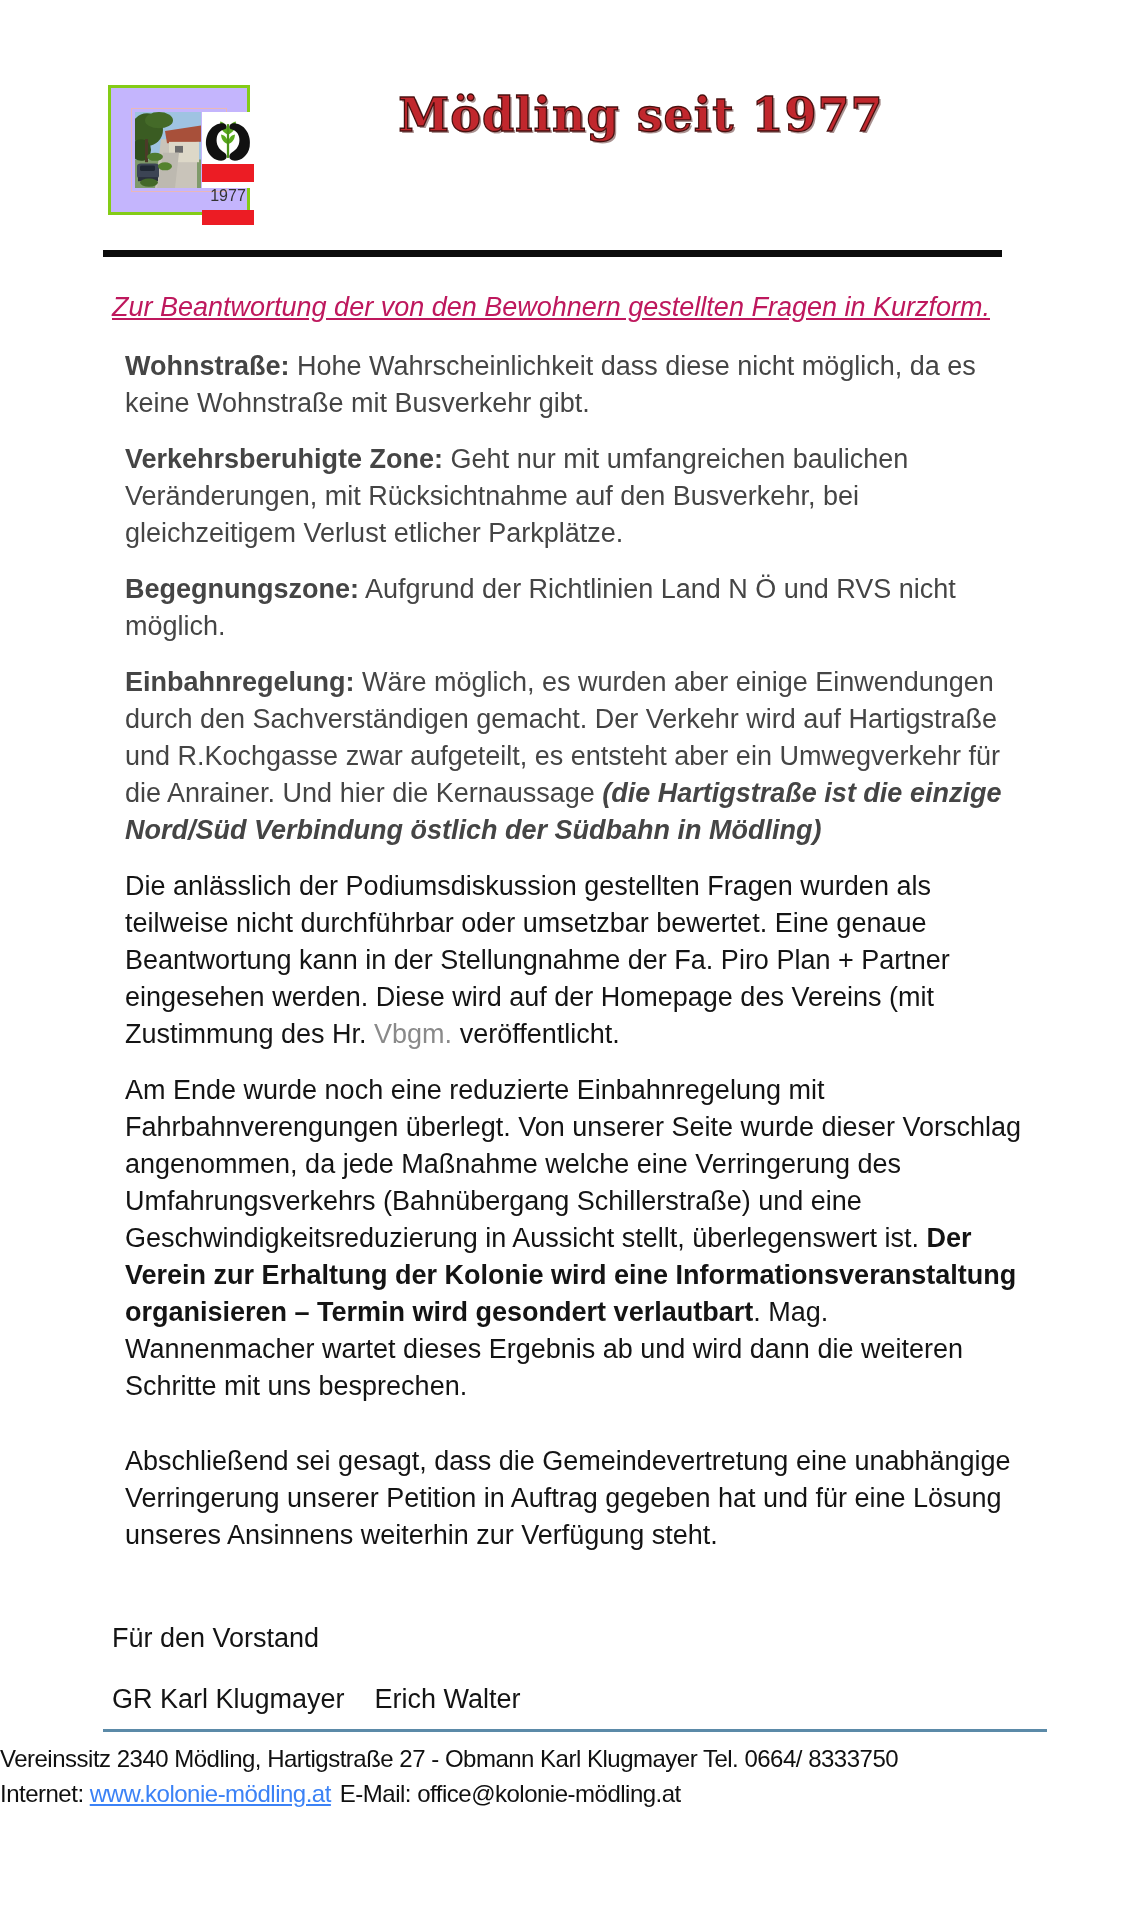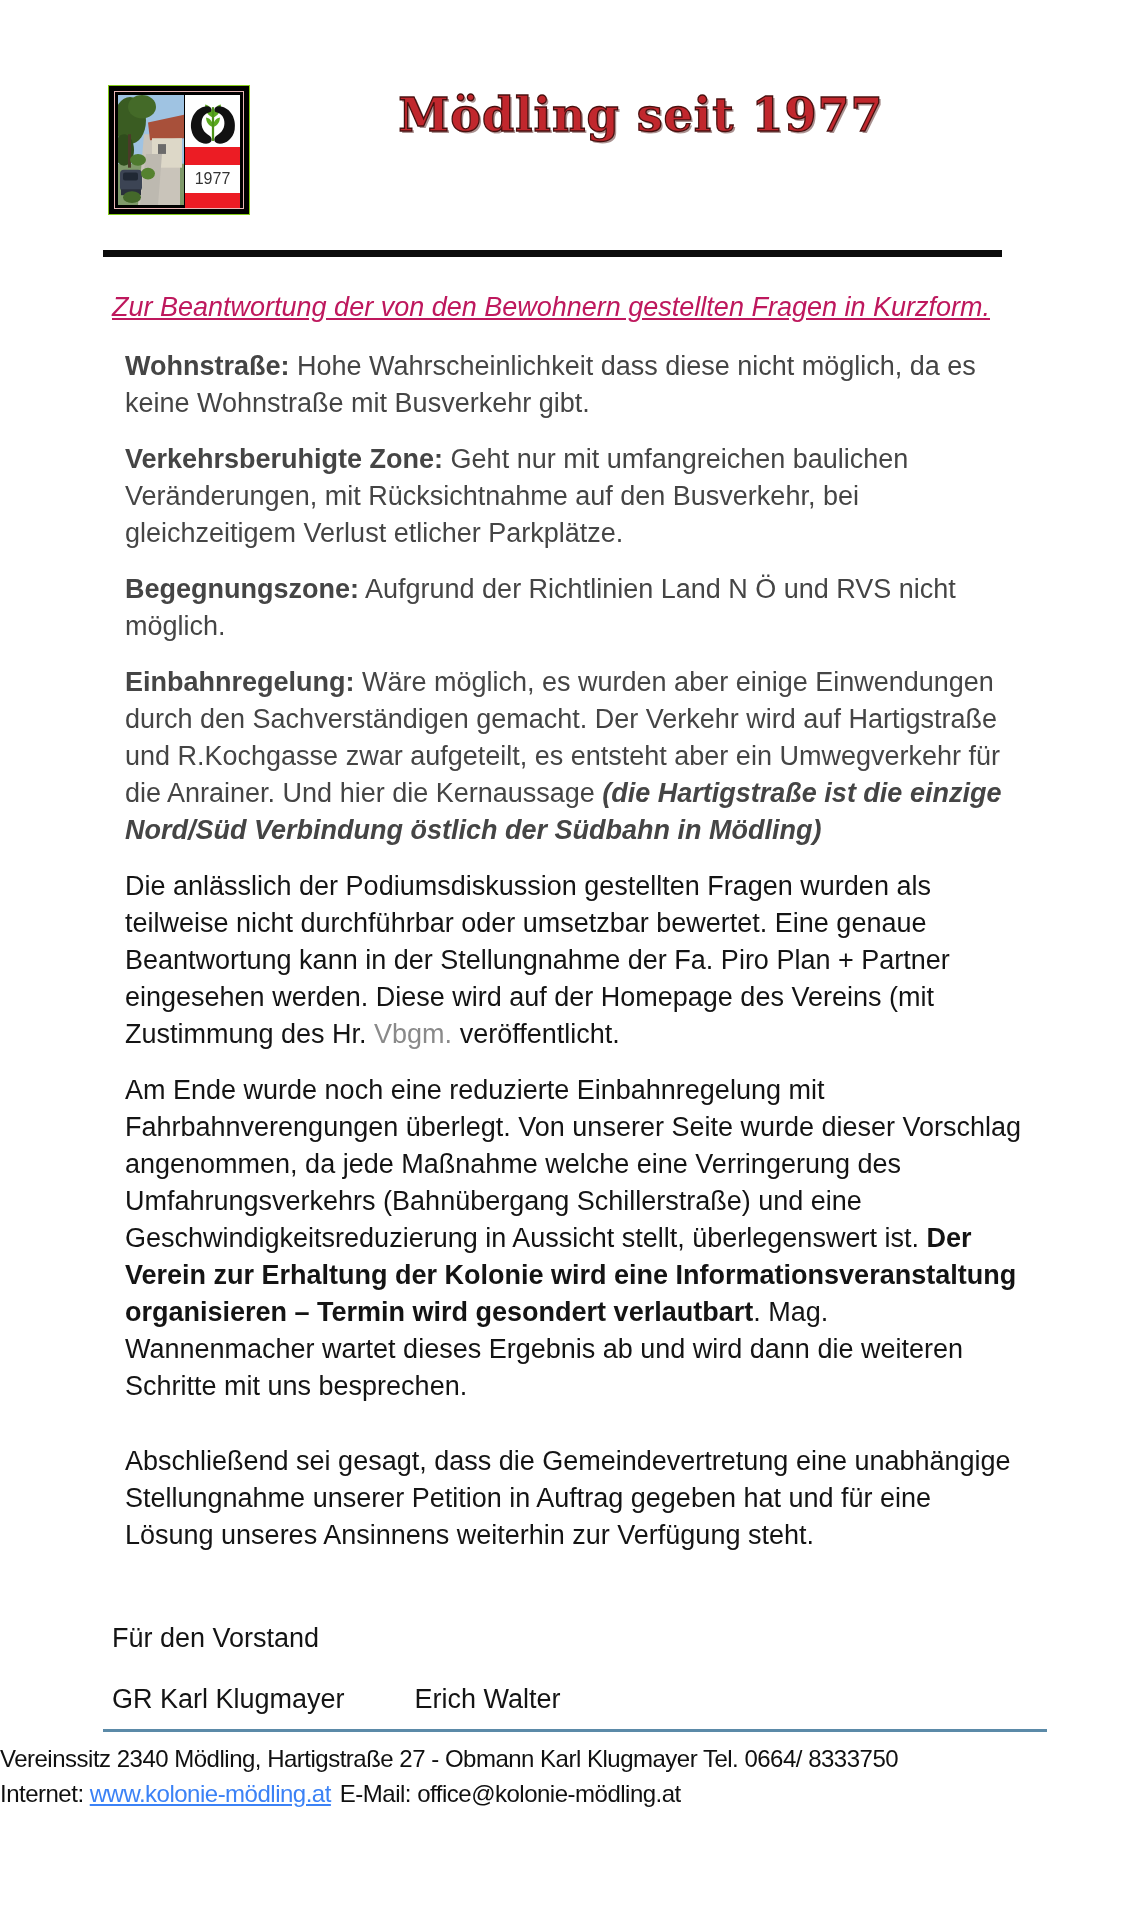--- a/index.html
+++ b/index.html
@@ -1,20 +1,20 @@
 <!DOCTYPE html>
 <html><head>
 <meta charset="utf-8">
 <style>
   html,body{margin:0;padding:0;background:#ffffff;}
   body{width:1132px;height:1920px;position:relative;font-family:"Liberation Sans",sans-serif;color:#141414;overflow:hidden;}
 
   
   .header{position:absolute;top:85px;left:108px;width:924px;height:132px;display:flex;}
-  .logo-box{width:142px;height:130px;box-sizing:border-box;border:1px solid #84cc16;background:#000000;padding:5px;flex:none;}
+  .logo-box{width:142px;height:130px;box-sizing:border-box;border:3px solid #84cc16;background:#c4b5fd;padding:20px;flex:none;}
   .logo-inner{box-sizing:border-box;border:1px solid #eab8b8;width:100%;height:100%;display:flex;padding:3px;gap:1px;}
   .logo-photo{width:66px;height:100%;flex:none;}
   .logo-photo svg{width:100%;height:100%;display:block;}
   .logo-right{flex:1;display:flex;flex-direction:column;background:#fff;}
   .logo-hands{flex:1;display:flex;align-items:center;justify-content:center;}
   .logo-hands svg{width:52px;height:52px;}
   .logo-stripe{height:18px;background:#ec1c24;flex:none;}
   .logo-year{height:28px;display:flex;align-items:center;justify-content:center;font-size:16px;color:#333;flex:none;}
   .logo-stripe-bottom{height:15px;background:#ec1c24;flex:none;}
 
@@ -29,21 +29,21 @@
   .intro{margin:0 0 22px 0;font-style:italic;text-decoration:underline;color:#be185d;}
   p{margin:0 0 19px 13px;}
   .tgray{color:#454545;}
   .tblack{color:#141414;}
   .mb-lg{margin-bottom:38px;}
   b{font-weight:bold;}
   .emph{font-weight:bold;font-style:italic;}
   .vbgm{color:#8a8a8a;}
   .sig-intro{margin:66px 0 0 0;}
   .sig-names{margin:24px 0 0 0;}
-  .sig-name2{margin-left:70px;}
+  .sig-name2{margin-left:30px;}
 
   
   .footer-rule{position:absolute;top:1729px;left:103px;width:944px;height:3px;background:#5b8aa8;}
   .footer{position:absolute;top:1741px;left:0;width:1060px;
           font-size:24px;line-height:35px;color:#101010;letter-spacing:-0.5px;}
   .footer a{color:#3b82f6;}
   .email{margin-left:9px;}
 </style>
 </head>
 <body>
@@ -105,21 +105,21 @@
   <p class="tgray"><b>Verkehrsberuhigte Zone:</b><span> Geht nur mit umfangreichen baulichen Veränderungen, mit Rücksichtnahme auf den Busverkehr, bei gleichzeitigem Verlust etlicher Parkplätze.</span></p>
 
   <p class="tgray"><b>Begegnungszone:</b><span> Aufgrund der Richtlinien Land N Ö und RVS nicht möglich.</span></p>
 
   <p class="tgray"><b>Einbahnregelung:</b><span> Wäre möglich, es wurden aber einige Einwendungen durch den Sachverständigen gemacht. Der Verkehr wird auf Hartigstraße und R.Kochgasse zwar aufgeteilt, es entsteht aber ein Umwegverkehr für die Anrainer. Und hier die Kernaussage </span><span class="emph">(die Hartigstraße ist die einzige Nord/Süd Verbindung östlich der Südbahn in Mödling)</span></p>
 
   <p class="tblack"><span>Die anlässlich der Podiumsdiskussion gestellten Fragen wurden als teilweise nicht durchführbar oder umsetzbar bewertet. Eine genaue Beantwortung kann in der Stellungnahme der Fa. Piro Plan + Partner eingesehen werden. Diese wird auf der Homepage des Vereins (mit Zustimmung des Hr. </span><span class="vbgm">Vbgm.</span><span> veröffentlicht.</span></p>
 
   <p class="tblack mb-lg"><span>Am Ende wurde noch eine reduzierte Einbahnregelung mit Fahrbahnverengungen überlegt. Von unserer Seite wurde dieser Vorschlag angenommen, da jede Maßnahme welche eine Verringerung des Umfahrungsverkehrs (Bahnübergang Schillerstraße) und eine Geschwindigkeitsreduzierung in Aussicht stellt, überlegenswert ist. </span><b>Der Verein zur Erhaltung der Kolonie wird eine Informationsveranstaltung organisieren – Termin wird gesondert verlautbart</b><span>. Mag. Wannenmacher wartet dieses Ergebnis ab und wird dann die weiteren Schritte mit uns besprechen.</span></p>
 
-  <p class="tblack">Abschließend sei gesagt, dass die Gemeindevertretung eine unabhängige Stellungnahme unserer Petition in Auftrag gegeben hat und für eine Lösung unseres Ansinnens weiterhin zur Verfügung steht.</p>
+  <p class="tblack">Abschließend sei gesagt, dass die Gemeindevertretung eine unabhängige Verringerung unserer Petition in Auftrag gegeben hat und für eine Lösung unseres Ansinnens weiterhin zur Verfügung steht.</p>
 
   <p class="tblack sig-intro">Für den Vorstand</p>
 
   <p class="tblack sig-names"><span>GR Karl Klugmayer</span><span class="sig-name2">Erich Walter</span></p>
 </div>
 
 <div class="footer-rule"></div>
 
 <div class="footer">
   <div>Vereinssitz 2340 Mödling, Hartigstraße 27 - Obmann Karl Klugmayer Tel. 0664/ 8333750</div>

